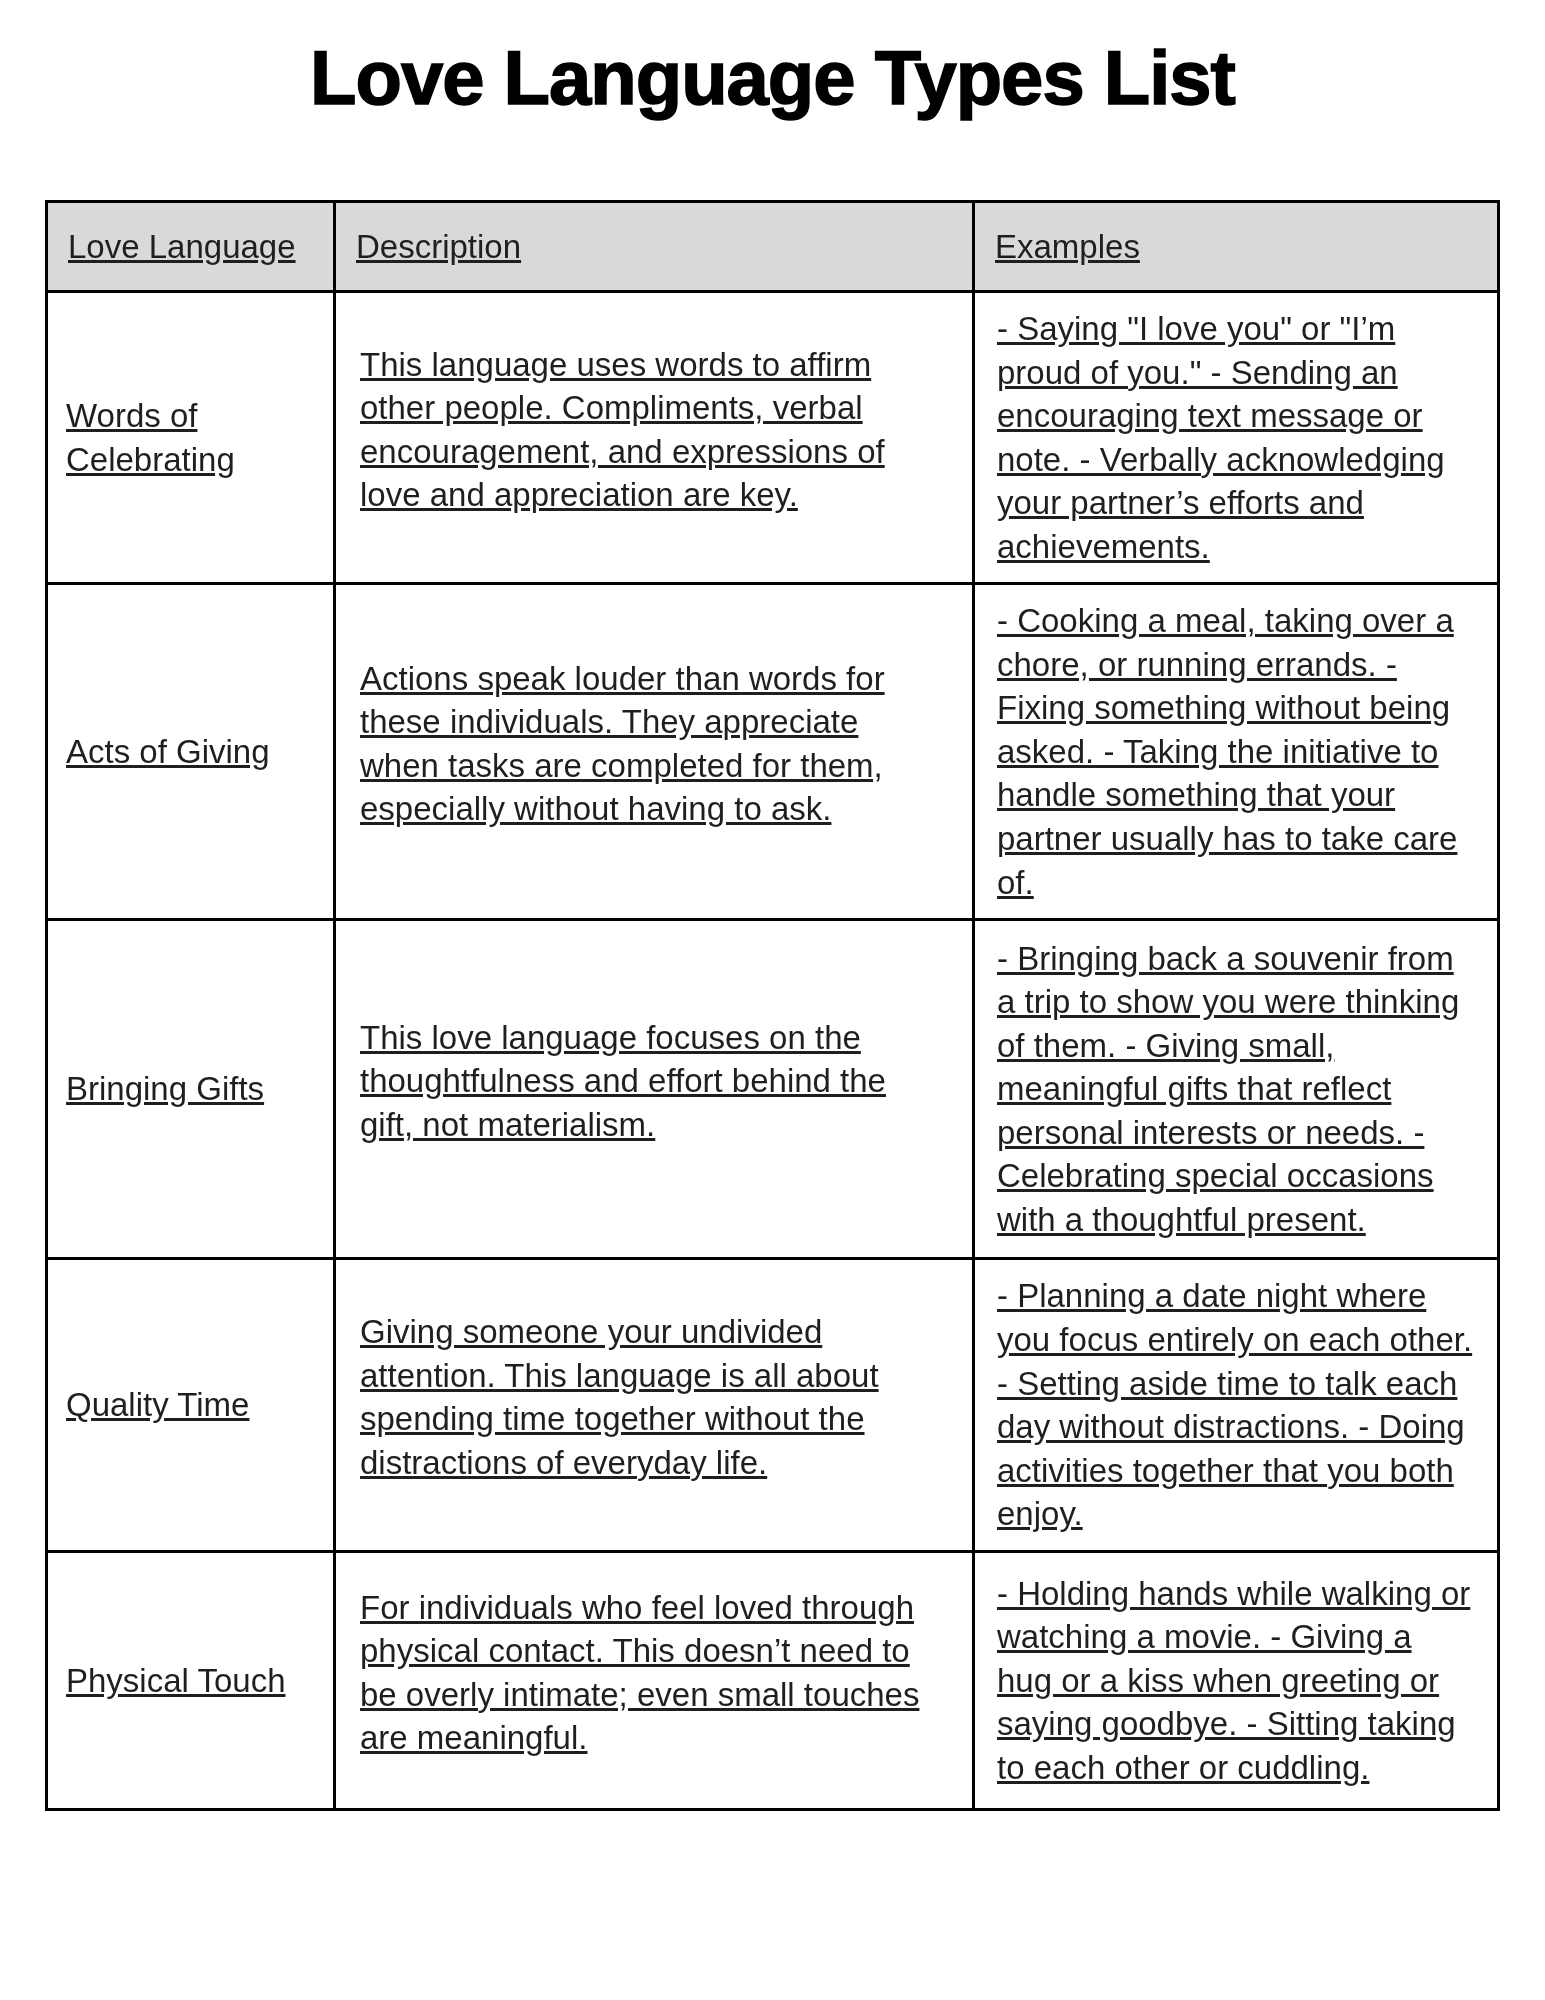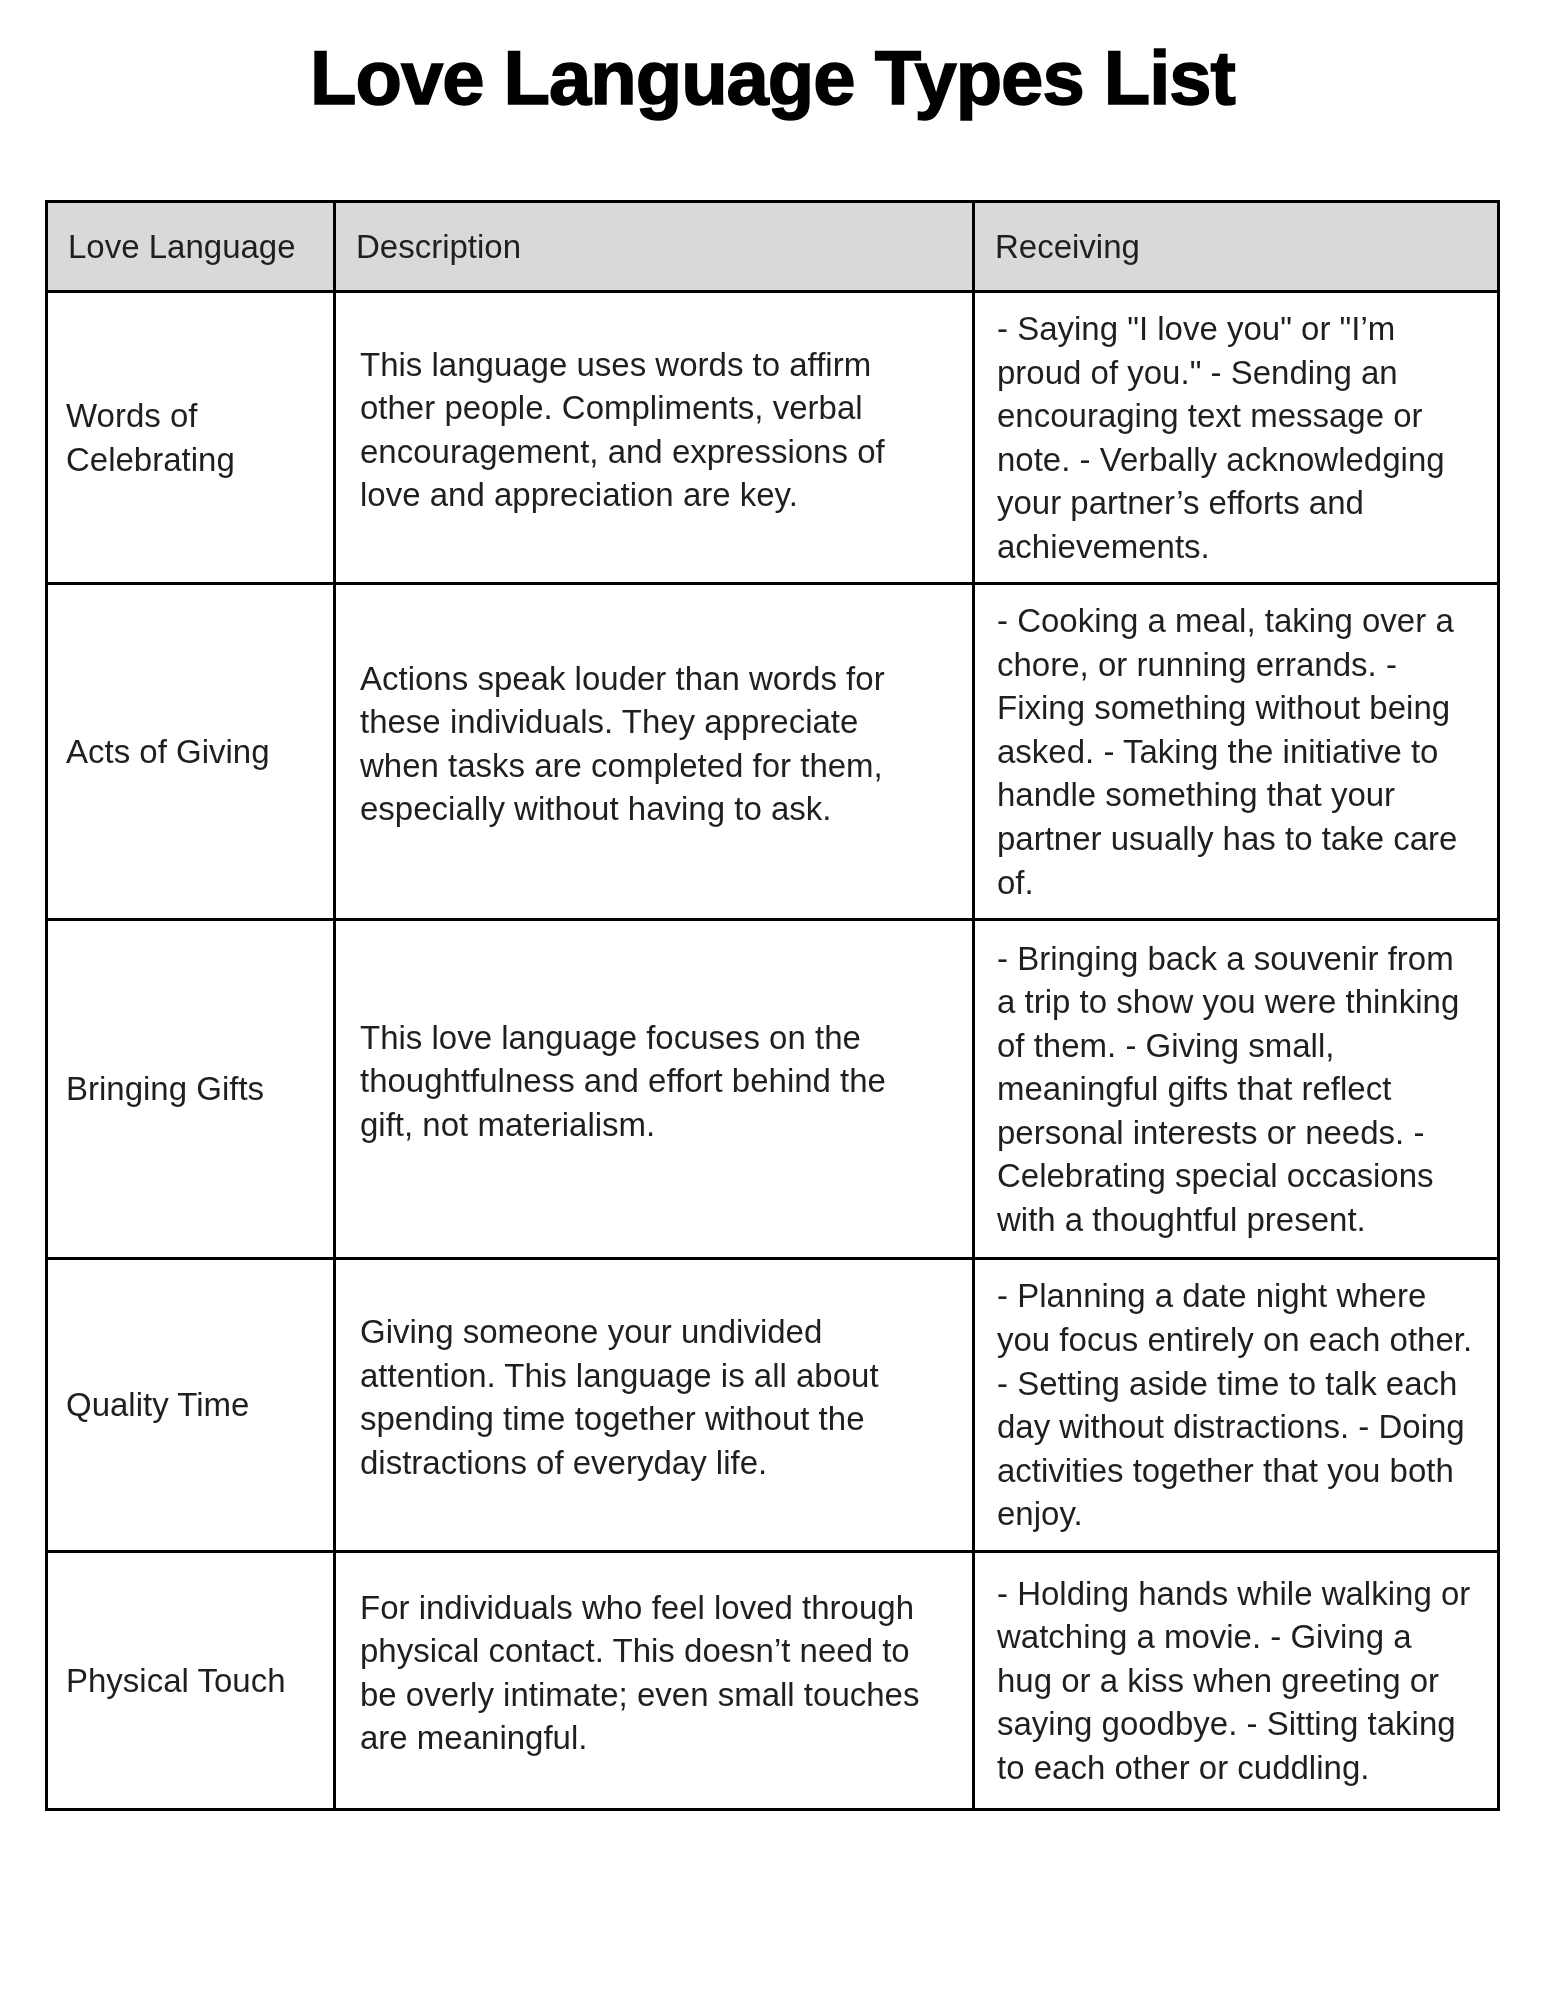--- a/index.html
+++ b/index.html
@@ -26,20 +26,21 @@
     font-weight: 800;
     letter-spacing: -1px;
     color: #000000;
     -webkit-text-stroke: 1.5px #000000;
   }
   table.ll-table {
     border-collapse: collapse;
     table-layout: fixed;
     width: 1452px;
     margin: 84px auto 0 auto;
+    text-decoration: underline;
   }
   table.ll-table col.c-lang { width: 288px; }
   table.ll-table col.c-desc { width: 639px; }
   table.ll-table col.c-ex   { width: 525px; }
   table.ll-table th,
   table.ll-table td {
     border: 3px solid #000000;
     font-size: 33px;
     line-height: 1.32;
     font-weight: 400;
@@ -81,21 +82,21 @@
   <table class="ll-table">
     <colgroup>
       <col class="c-lang">
       <col class="c-desc">
       <col class="c-ex">
     </colgroup>
     <thead>
       <tr>
         <th>Love Language</th>
         <th>Description</th>
-        <th>Receiving</th>
+        <th>Examples</th>
       </tr>
     </thead>
     <tbody>
       <tr class="r1">
         <td class="cell-lang">Words of Celebrating</td>
         <td class="cell-desc">This language uses words to affirm other people. Compliments, verbal encouragement, and expressions of love and appreciation are key.</td>
         <td class="cell-ex">- Saying "I love you" or "I’m proud of you." - Sending an encouraging text message or note. - Verbally acknowledging your partner’s efforts and achievements.</td>
       </tr>
       <tr class="r2">
         <td class="cell-lang">Acts of Giving</td>

